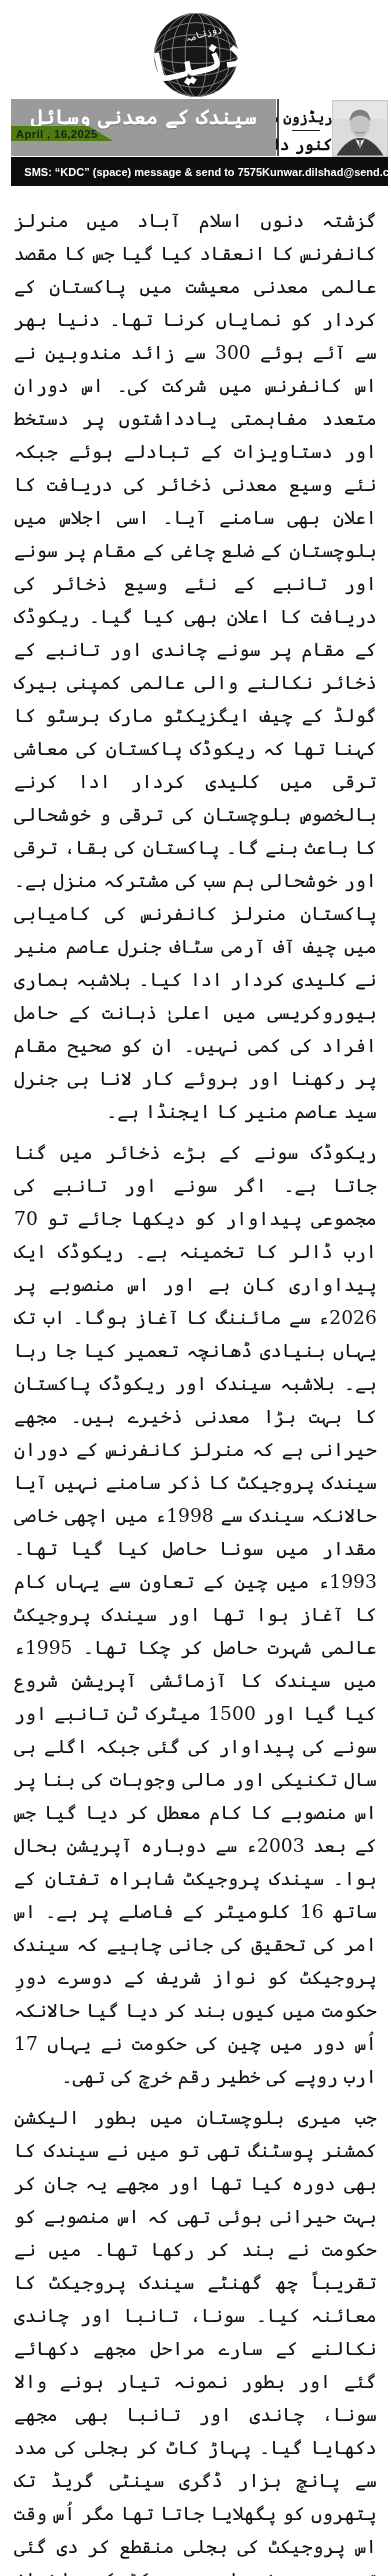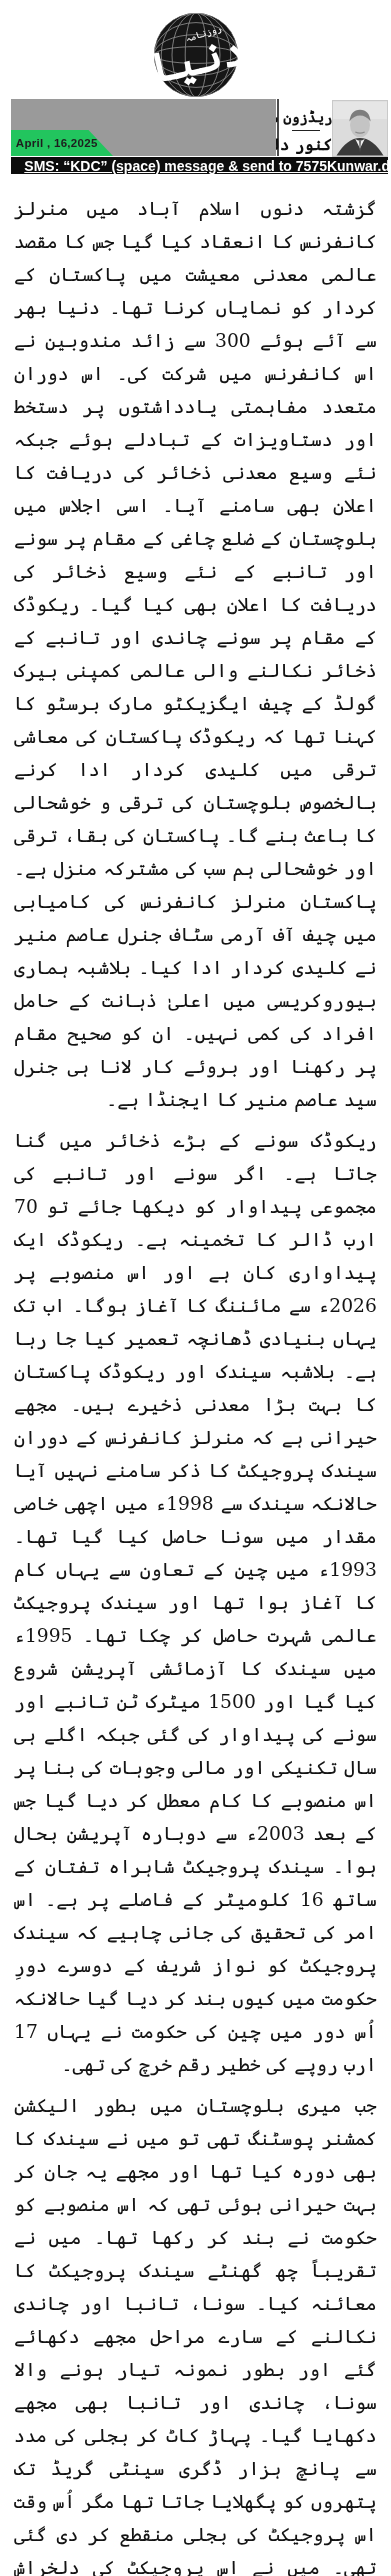--- a/index.html
+++ b/index.html
@@ -38,24 +38,24 @@
     color:#ffffff;
     font-size:20.5px;
     font-weight:bold;
     margin-top:6px;
     font-family:"DejaVu Serif", serif;
     text-shadow:0 0.6px 0.6px #6e6e6e;
   }
   .date-box{
     position:absolute;
     left:0;
-    bottom:0;
+    bottom:15px;
     width:102px;
-    height:26px;
-    background:#22c55e;
+    height:15px;
+    background:#4d7c0f;
     clip-path:polygon(0 0,76% 0,100% 100%,0 100%);
     display:flex;
     align-items:center;
   }
   .date-box span{
     font-size:11.5px;
     font-weight:bold;
     color:#1e1e1e;
     padding-left:4.8px;
     letter-spacing:0.3px;
@@ -99,30 +99,29 @@
   .author-photo{
     width:55px;
     height:55px;
     margin-top:0.6px;
     border:0.6px solid #c9c9c9;
     background:#d9d9d9;
   }
   
   .contact-bar{
     margin:1.2px 3.6px 0 11px;
-    height:17px;
+    height:29px;
     background:#0d0d0d;
     color:#ffffff;
     display:flex;
     justify-content:space-between;
     align-items:center;
     padding:0 7.2px 0 13.3px;
-    font-size:14px;
-    font-weight:bold;
-    text-decoration:underline;
+    font-size:11px;
+    font-weight:bold;
   }
   .contact-bar span{white-space:nowrap;}
   
   .article{
     padding:9.6px 7.2px 0 6px;
     direction:rtl;
     text-align:justify;
     font-size:18.7px;
     line-height:33px;
     color:#141414;
@@ -152,20 +151,21 @@
         <ellipse cx="70" cy="73" rx="70" ry="54"></ellipse>
         <ellipse cx="70" cy="73" rx="70" ry="70"></ellipse>
       </g>
       <text x="84" y="42" font-size="15" fill="#ffffff" text-anchor="middle" transform="rotate(-18 84 42)" font-family="DejaVu Serif, serif">روزنامہ</text>
       <text x="72" y="104" font-size="68" font-weight="bold" fill="#ffffff" text-anchor="middle" transform="rotate(-12 70 73)" font-family="DejaVu Serif, serif">دنیا</text>
     </svg>
   </div>
 
   <div class="header-band">
     <div class="title-bar">
+      <div class="article-title">سیندک کے معدنی وسائل</div>
       <div class="date-box">
         <span>April , 16,2025</span>
       </div>
     </div>
     <div class="vdivider"></div>
     <div class="author-box">
       <div class="author-meta">
         <div class="column-name">ریڈزون سے</div>
         <div class="column-rule"></div>
         <div class="author-name">کنور دلشاد</div>

